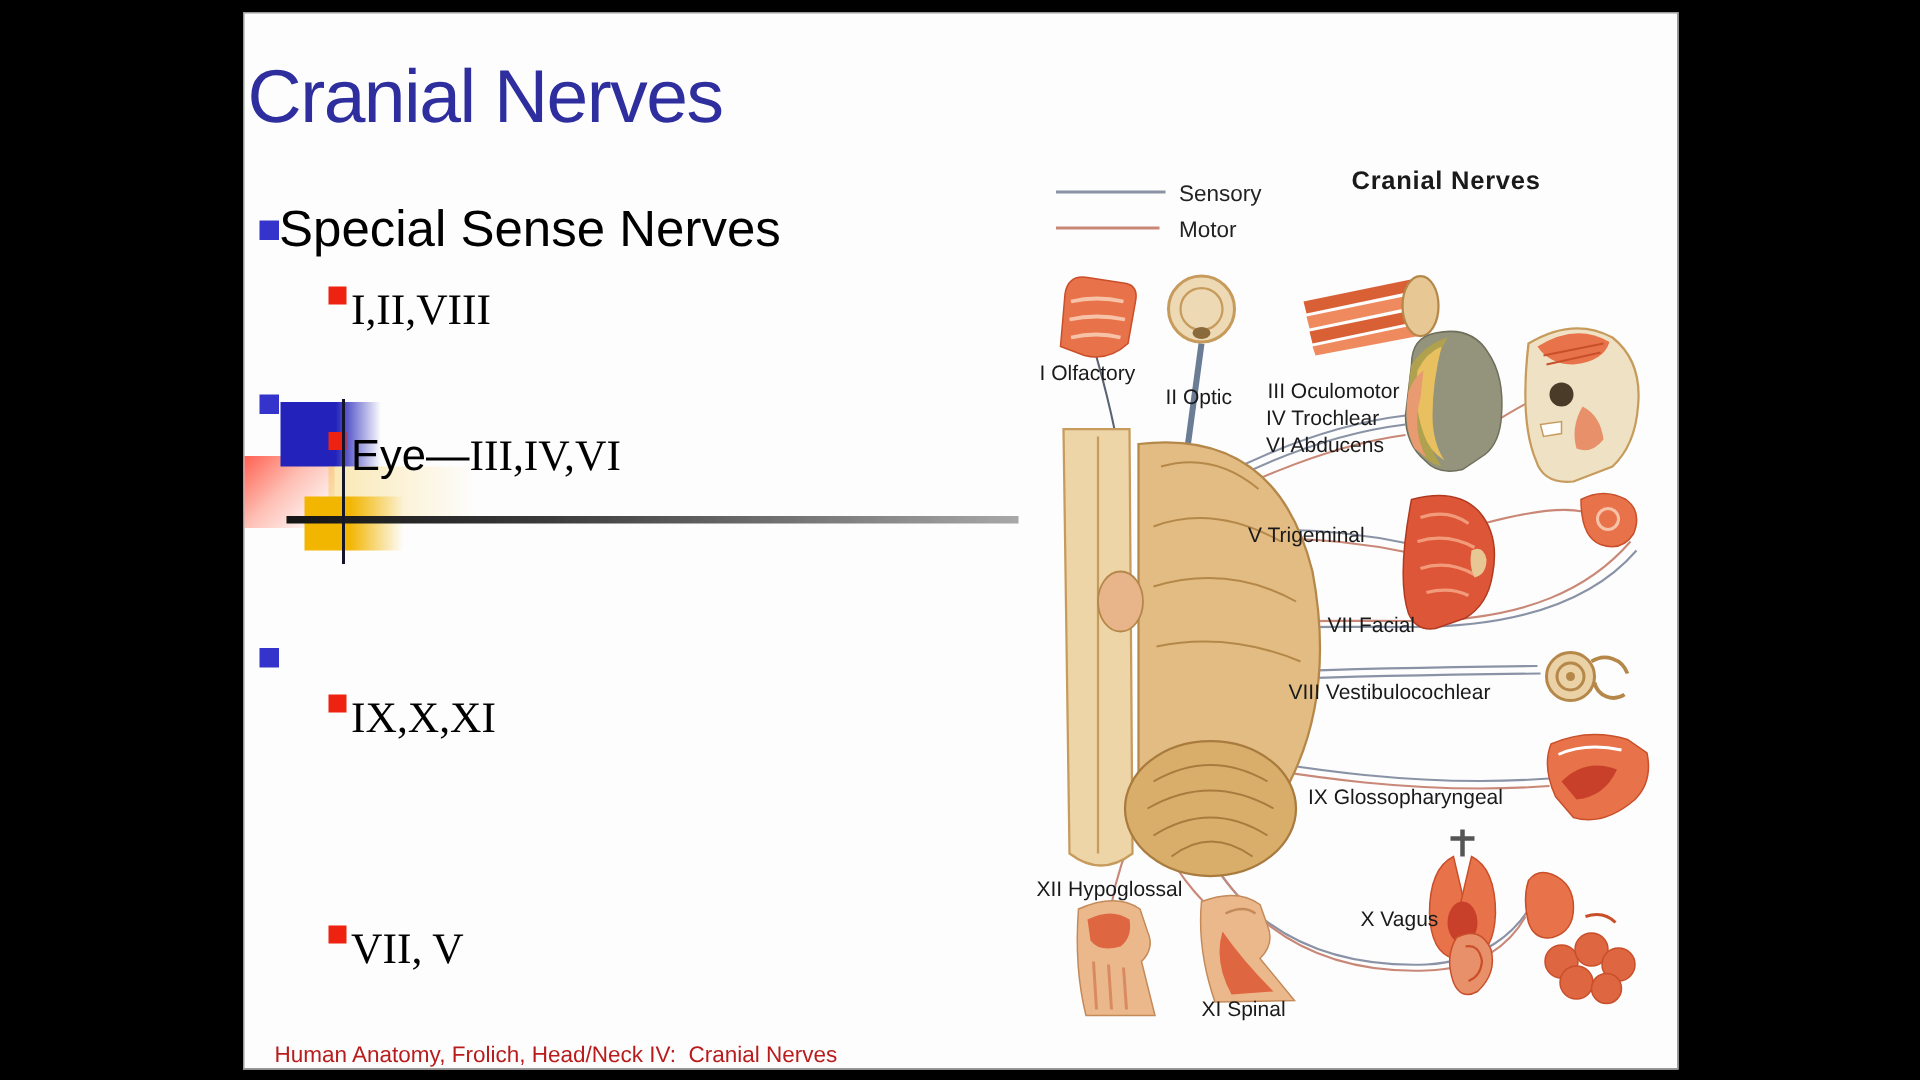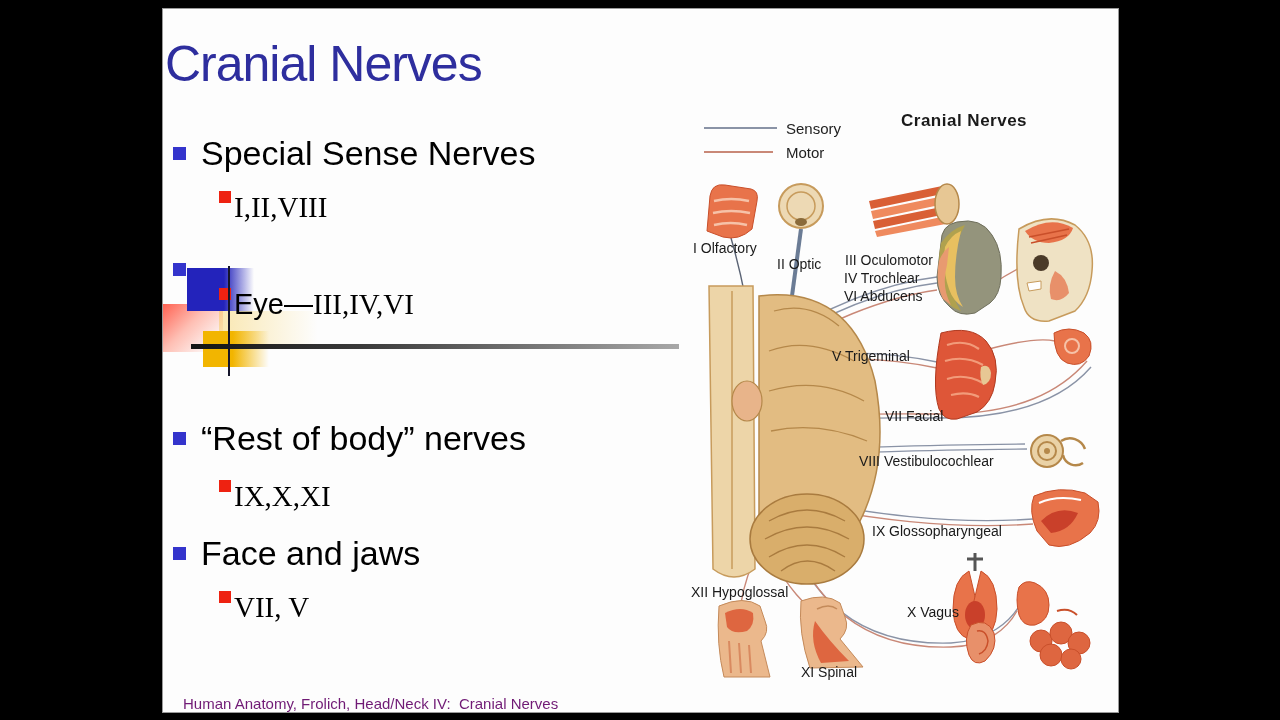--- a/index.html
+++ b/index.html
@@ -1,28 +1,28 @@
 <!DOCTYPE html>
 <html><head>
 <meta charset="utf-8">
 <style>
   html,body{margin:0;padding:0;background:#000;width:1280px;height:720px;overflow:hidden;}
   *{box-sizing:border-box;}
   body{font-family:"Liberation Sans",sans-serif;}
   .stage{position:relative;width:1280px;height:720px;background:#000;}
   .slide{position:absolute;left:162px;top:8px;width:957px;height:705px;background:#fdfdfd;border:1px solid #9a9a9a;overflow:hidden;}
   .title{position:absolute;left:2px;top:26px;font-size:50px;color:#2e2e9e;letter-spacing:-1px;}
-  .b1{position:absolute;left:10px;display:flex;align-items:center;gap:15px;height:44px;z-index:4;}
+  .b1{position:absolute;left:10px;display:flex;align-items:center;height:44px;z-index:4;}
   .b2{position:absolute;left:56px;display:flex;align-items:flex-start;gap:3px;height:40px;z-index:4;}
   .sq1{width:13px;height:13px;background:#3434cc;flex:0 0 13px;}
   .sq2{width:12px;height:12px;background:#ee2211;flex:0 0 12px;z-index:6;}
   .t1{font-size:34px;color:#000;white-space:pre;}
   .t2{font-size:29px;color:#000;white-space:pre;}
   .serif{font-family:"Liberation Serif",serif;}
-  .footer{position:absolute;left:20px;top:686px;font-size:15px;color:#701a75;white-space:pre;}
+  .footer{position:absolute;left:20px;top:686px;font-size:15px;color:#b91c1c;white-space:pre;}
   
   .ov-blue{position:absolute;left:24px;top:259px;width:67px;height:43px;z-index:1;
     background:linear-gradient(to right,#2323bb 0%,#2323bb 55%,rgba(255,255,255,0) 100%);}
   .ov-red{position:absolute;left:-2px;top:295px;width:62px;height:48px;z-index:1;
     background:linear-gradient(135deg,rgba(255,85,68,.95) 0%,rgba(255,140,120,.55) 45%,rgba(255,255,255,0) 90%);}
   .ov-yellow-pale{position:absolute;left:56px;top:302px;width:104px;height:34px;z-index:1;opacity:.3;
     background:linear-gradient(to right,#f2b500 0%,rgba(255,255,255,0) 95%);}
   .ov-gold{position:absolute;left:40px;top:322px;width:66px;height:36px;z-index:2;
     background:linear-gradient(to right,#f2b500 0%,#f2b500 45%,rgba(255,255,255,0) 100%);}
   .ov-vline{position:absolute;left:65px;top:257px;width:2px;height:110px;background:#15152a;z-index:7;}
@@ -58,31 +58,26 @@
     </div>
     <div class="b1" style="top:238px">
       <span class="sq1"></span>
     </div>
     <div class="b2" style="top:279px">
       <span class="sq2"></span>
       <span class="t2"><span>Eye—</span><span class="serif">III,IV,VI</span></span>
     </div>
     <div class="b1" style="top:407px">
       <span class="sq1"></span>
-      <span class="t1">“Rest of body” nerves</span>
-    </div>
-    <div class="b2" style="top:471px">
+    </div>
+    <div class="b2" style="top:454px">
       <span class="sq2"></span>
       <span class="t2"><span></span><span class="serif">IX,X,XI</span></span>
     </div>
-    <div class="b1" style="top:522px">
-      <span class="sq1"></span>
-      <span class="t1">Face and jaws</span>
-    </div>
-    <div class="b2" style="top:582px">
+    <div class="b2" style="top:608px">
       <span class="sq2"></span>
       <span class="t2"><span></span><span class="serif">VII, V</span></span>
     </div>
 
     <svg class="diagram" viewBox="0 0 430 590">
 
       <line x1="15" y1="27" x2="88" y2="27" stroke="#8a93a6" stroke-width="2"></line>
       <line x1="15" y1="51" x2="84" y2="51" stroke="#c98877" stroke-width="2"></line>
       <text class="leg" x="97" y="33">Sensory</text>
       <text class="leg" x="97" y="57">Motor</text>

